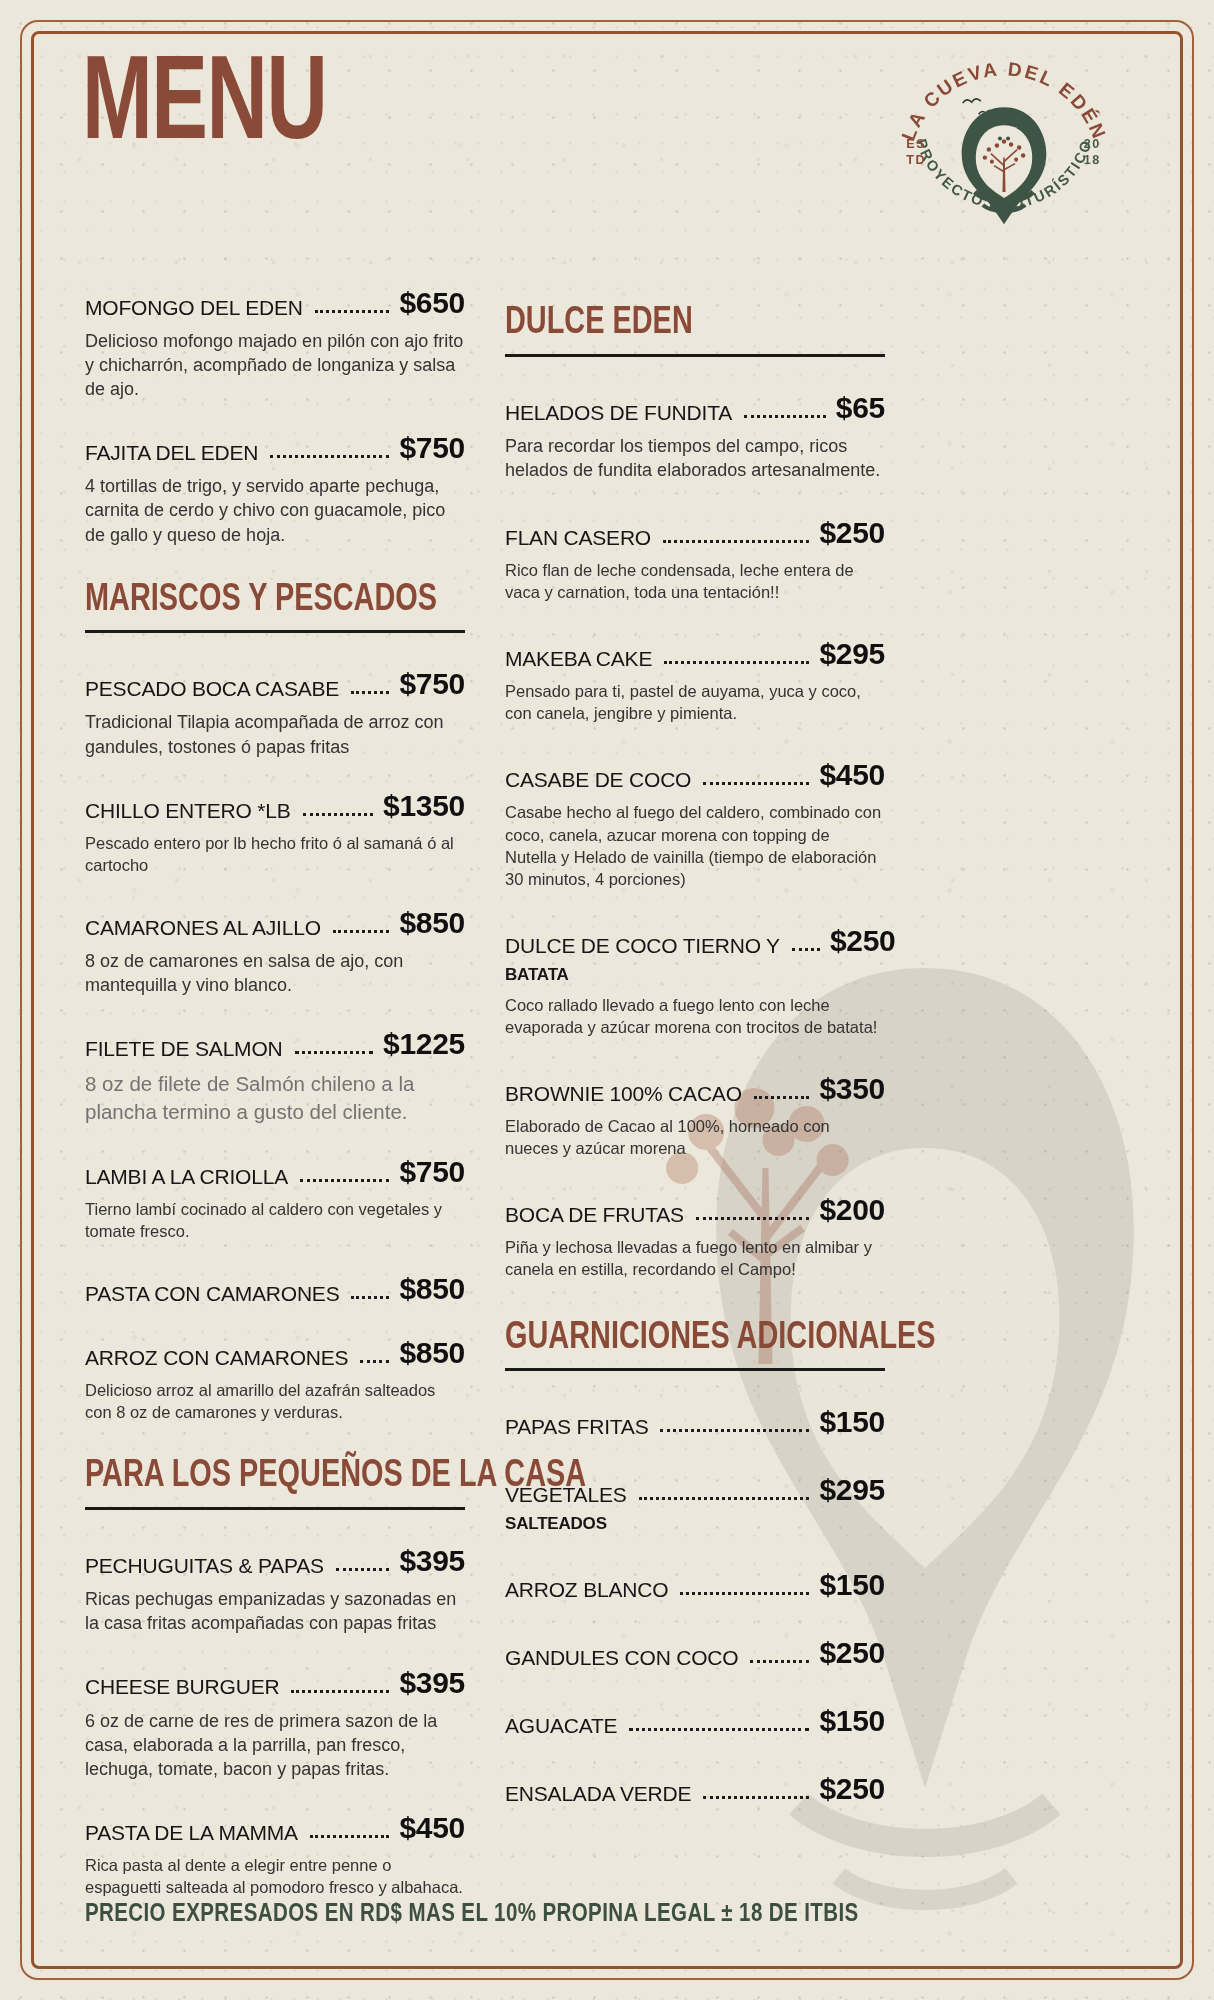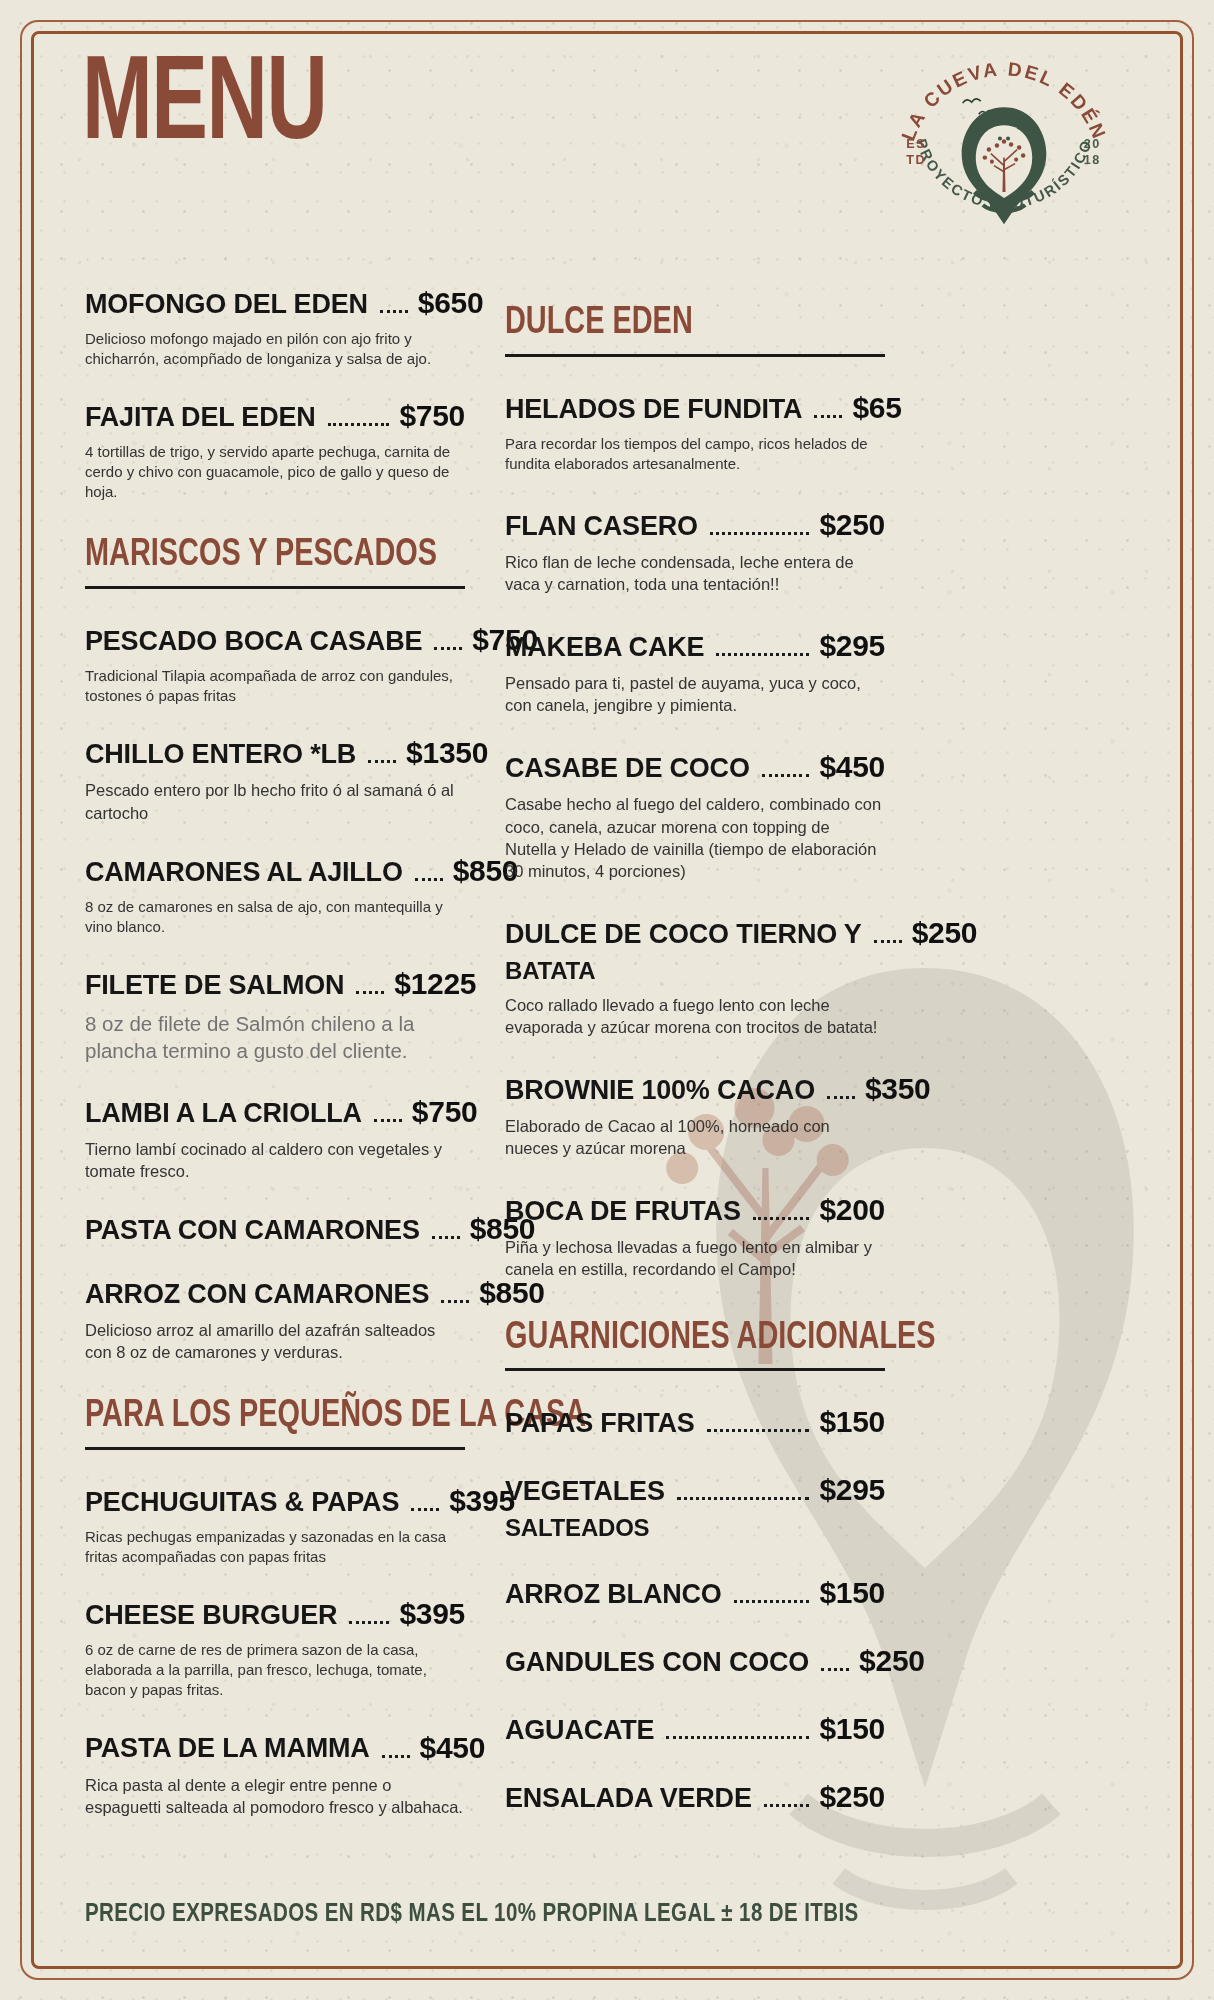--- a/index.html
+++ b/index.html
@@ -40,25 +40,25 @@
   .shead-text{
     display:inline-block;font-size:38px;font-weight:700;color:#8a4a38;
     transform:scaleX(.76);transform-origin:left center;white-space:nowrap;line-height:1.1;
   }
   .shead-line{height:0;border-bottom:3px solid #1a1a1a;margin-top:12px;}
 
   .item{margin-bottom:30px;}
   #col-right .item{margin-bottom:34px;}
   .item.nodesc{margin-bottom:42px;}
   .row{display:flex;align-items:flex-end;}
-  .iname{font-size:27px;font-weight:700;color:#161616;white-space:nowrap;letter-spacing:-.2px;line-height:1.15;}
-  .iname2{font-size:24px;font-weight:700;color:#161616;margin-top:7px;letter-spacing:-.2px;}
+  .iname{font-size:21px;font-weight:400;color:#161616;white-space:nowrap;letter-spacing:-.2px;line-height:1.15;}
+  .iname2{font-size:17px;font-weight:700;color:#161616;margin-top:7px;letter-spacing:-.2px;}
   .leader{flex:1;min-width:28px;border-bottom:3.5px dotted #1c1c1c;margin:0 10px 7px 12px;}
   .price{font-size:30px;font-weight:700;color:#101010;white-space:nowrap;letter-spacing:-.3px;}
-  .desc{font-size:15px;color:#333;line-height:1.34;margin-top:9px;}
+  .desc{font-size:18px;color:#333;line-height:1.34;margin-top:9px;}
   .desc.sm{font-size:16.5px;}
   .desc.lg{font-size:20.5px;color:#737373;}
 
   #footer-note{position:absolute;left:0;right:0;top:1898px;text-align:left;z-index:10;}
   #footer-note .footer-text{
     display:inline-block;font-size:25px;font-weight:700;color:#3c4f40;
     letter-spacing:.5px;transform:scaleX(.82);white-space:nowrap;
   }
 
   #watermark{position:absolute;left:638px;top:848px;width:576px;height:1120px;z-index:1;}

